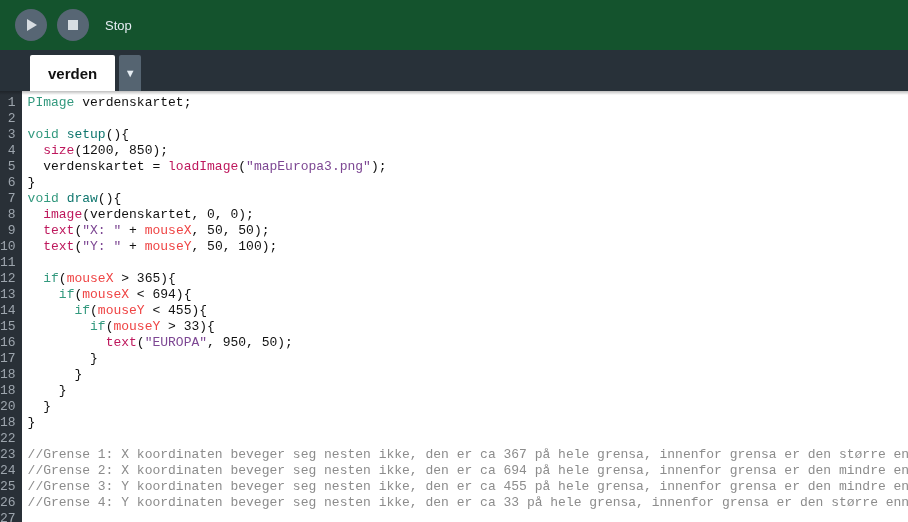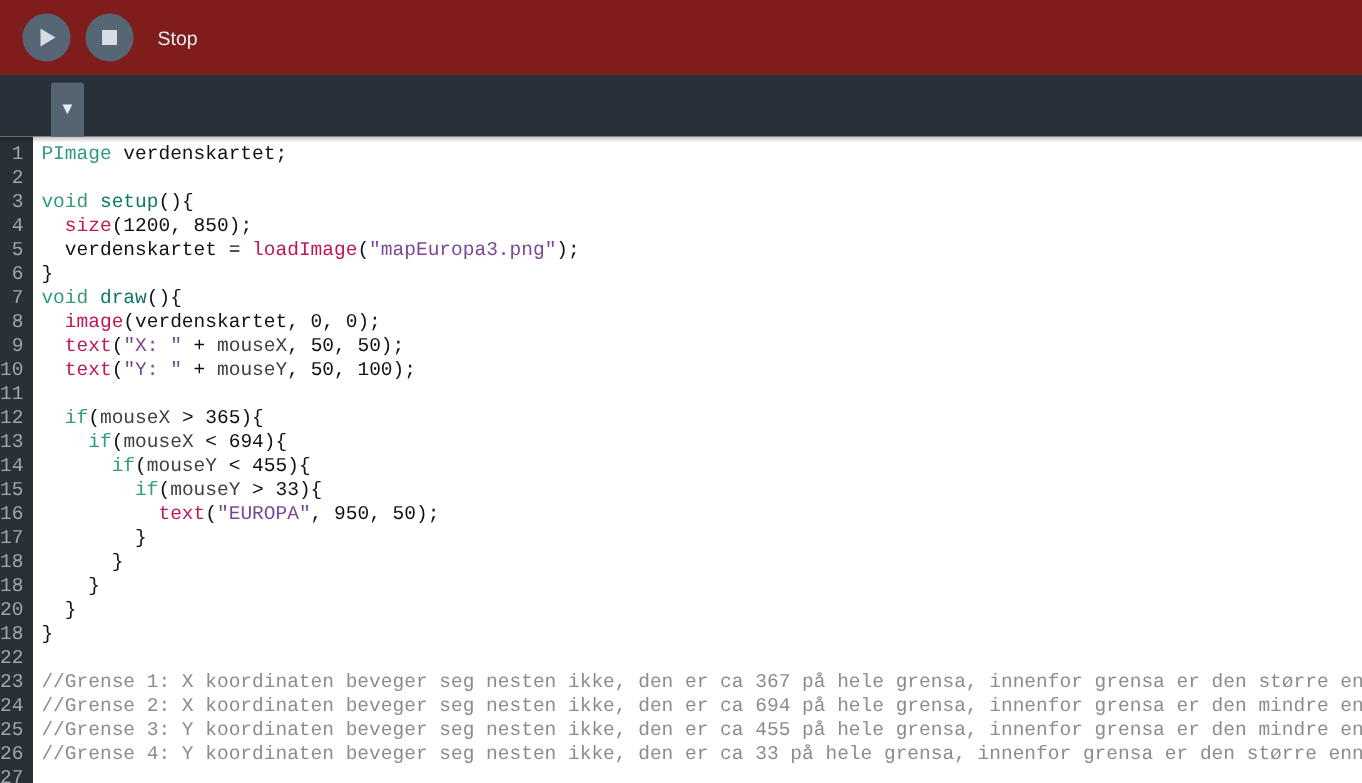--- a/index.html
+++ b/index.html
@@ -4,21 +4,21 @@
 <style>
   * { margin: 0; padding: 0; box-sizing: border-box; }
   body {
     font-family: Verdana, Geneva, sans-serif;
     background: #fff;
     width: 908px;
     height: 522px;
     overflow: hidden;
   }
   .toolbar {
-    background: #7f1d1d;
+    background: #14532d;
     height: 50px;
     display: flex;
     align-items: center;
     padding: 0 15px;
     gap: 10px;
   }
   .circ-btn {
     width: 32px;
     height: 32px;
     border-radius: 50%;
@@ -92,21 +92,21 @@
     padding: 4px 0 0 6px;
     white-space: pre;
     color: #111;
     flex: 1;
   }
   .code .ln { height: 16px; display: block; }
   .tk-type { color: #33997e; font-family: Liberation Mono, monospace; }
   .tk-func { color: #0f766e; font-weight: normal; }
   .tk-kw   { color: #33997e; }
   .tk-builtin { color: #be185d; }
-  .tk-var  { color: #404040; }
+  .tk-var  { color: #ef4444; }
   .tk-str  { color: #7d4793; }
   .tk-comm { color: #8c8c8c; }
 </style>
 </head>
 <body>
 
 <div class="toolbar">
   <div class="circ-btn">
     <svg width="14" height="14" viewBox="0 0 14 14">
       <polygon points="3,1 13,7 3,13" fill="#d7dde2"></polygon>
@@ -114,20 +114,21 @@
   </div>
   <div class="circ-btn">
     <svg width="12" height="12" viewBox="0 0 12 12">
       <rect x="1" y="1" width="10" height="10" fill="#d7dde2"></rect>
     </svg>
   </div>
   <span class="stop-label">Stop</span>
 </div>
 
 <div class="tabbar">
+  <div class="tab">verden</div>
   <div class="tab-dd">
     <span>▼</span>
   </div>
 </div>
 <div class="tabbar-shadow"></div>
 
 <div class="editor">
   <div class="gutter" id="gutter">
       <div>1</div>
       <div>2</div>

